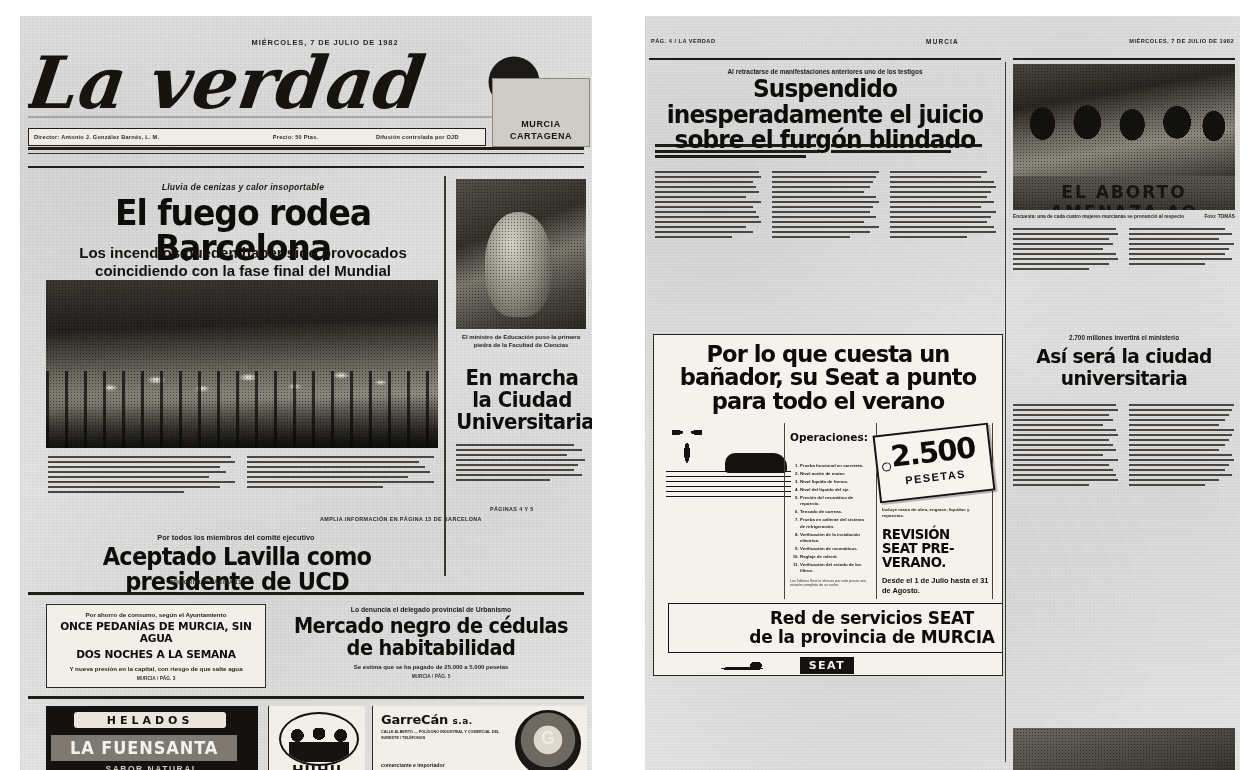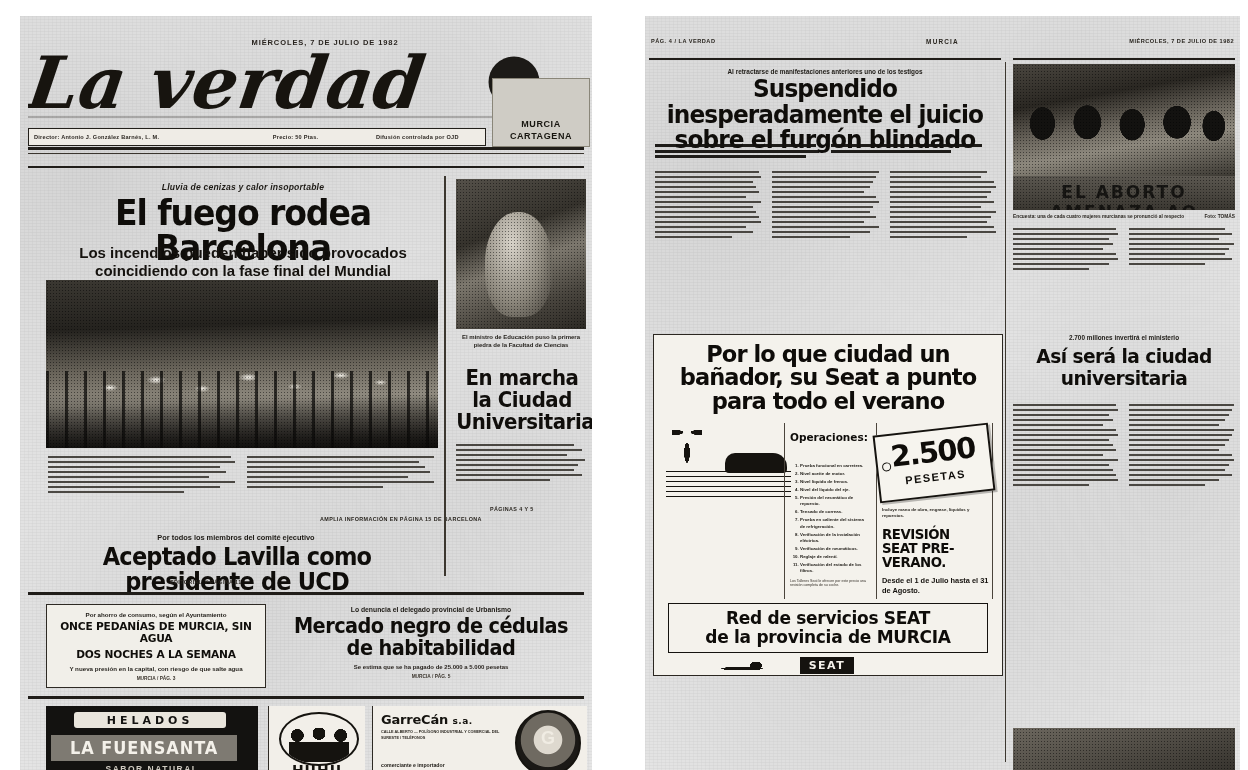--- a/index.html
+++ b/index.html
@@ -238,21 +238,21 @@
     font-weight:600;margin-bottom:7px;}
   .seat-right .rev{font-family:"DejaVu Sans",sans-serif;font-size:14px;
     font-weight:700;line-height:1.02;letter-spacing:-.5px;color:#0e0c09;
     transform:scaleX(.95);transform-origin:left top;margin-bottom:6px;}
   .seat-right .when{font-size:7.4px;font-weight:700;line-height:1.35;color:#15120e;}
 
   .seat-vline{position:absolute;top:88px;width:1px;height:176px;background:#4a443b;}
 
   .redbox{position:absolute;left:14px;top:268px;width:318px;height:48px;
     border:1.6px solid #15130f;display:flex;flex-direction:column;
-    align-items:center;justify-content:center;}
+    align-items:center;justify-content:center;padding-left:44px;}
   .redbox span{font-family:"DejaVu Sans",sans-serif;font-size:17px;font-weight:700;
     line-height:1.12;color:#0e0c09;letter-spacing:-.3px;}
   .seatlogo{position:absolute;left:146px;top:322px;width:54px;height:17px;
     background:#15130f;color:#f4f1ea;display:flex;align-items:center;
     justify-content:center;font-size:11px;font-weight:700;letter-spacing:1.5px;
     font-family:"DejaVu Sans",sans-serif;}
   .seat-swoosh{position:absolute;left:46px;top:324px;width:70px;height:16px;
     background:
       radial-gradient(ellipse 34px 3px at 60% 60%,#15130f 60%,transparent 62%),
       radial-gradient(ellipse 10px 6px at 80% 40%,#15130f 60%,transparent 62%);}
@@ -501,21 +501,21 @@
           <div class="txt-line s3"></div>
         <div class="txt-line s5"></div>
           <div class="txt-line s2"></div>
           <div class="txt-line s1"></div>
         <div class="txt-line s3"></div>
           <div class="txt-line s6"></div>
       </div>
     </div>
 
     <div class="seatAd">
-      <div class="seat-head">Por lo que ciudad un bañador, su Seat a punto para todo el verano</div>
+      <div class="seat-head">Por lo que cuesta un bañador, su Seat a punto para todo el verano</div>
 
       <div class="seat-ill">
         <div class="palm"></div>
         <div class="car"></div>
         <div class="sea"></div>
       </div>
 
       <div class="seat-vline" style="left:130px;"></div>
       <div class="seat-vline" style="left:222px;"></div>
       <div class="seat-vline" style="left:338px;"></div>

